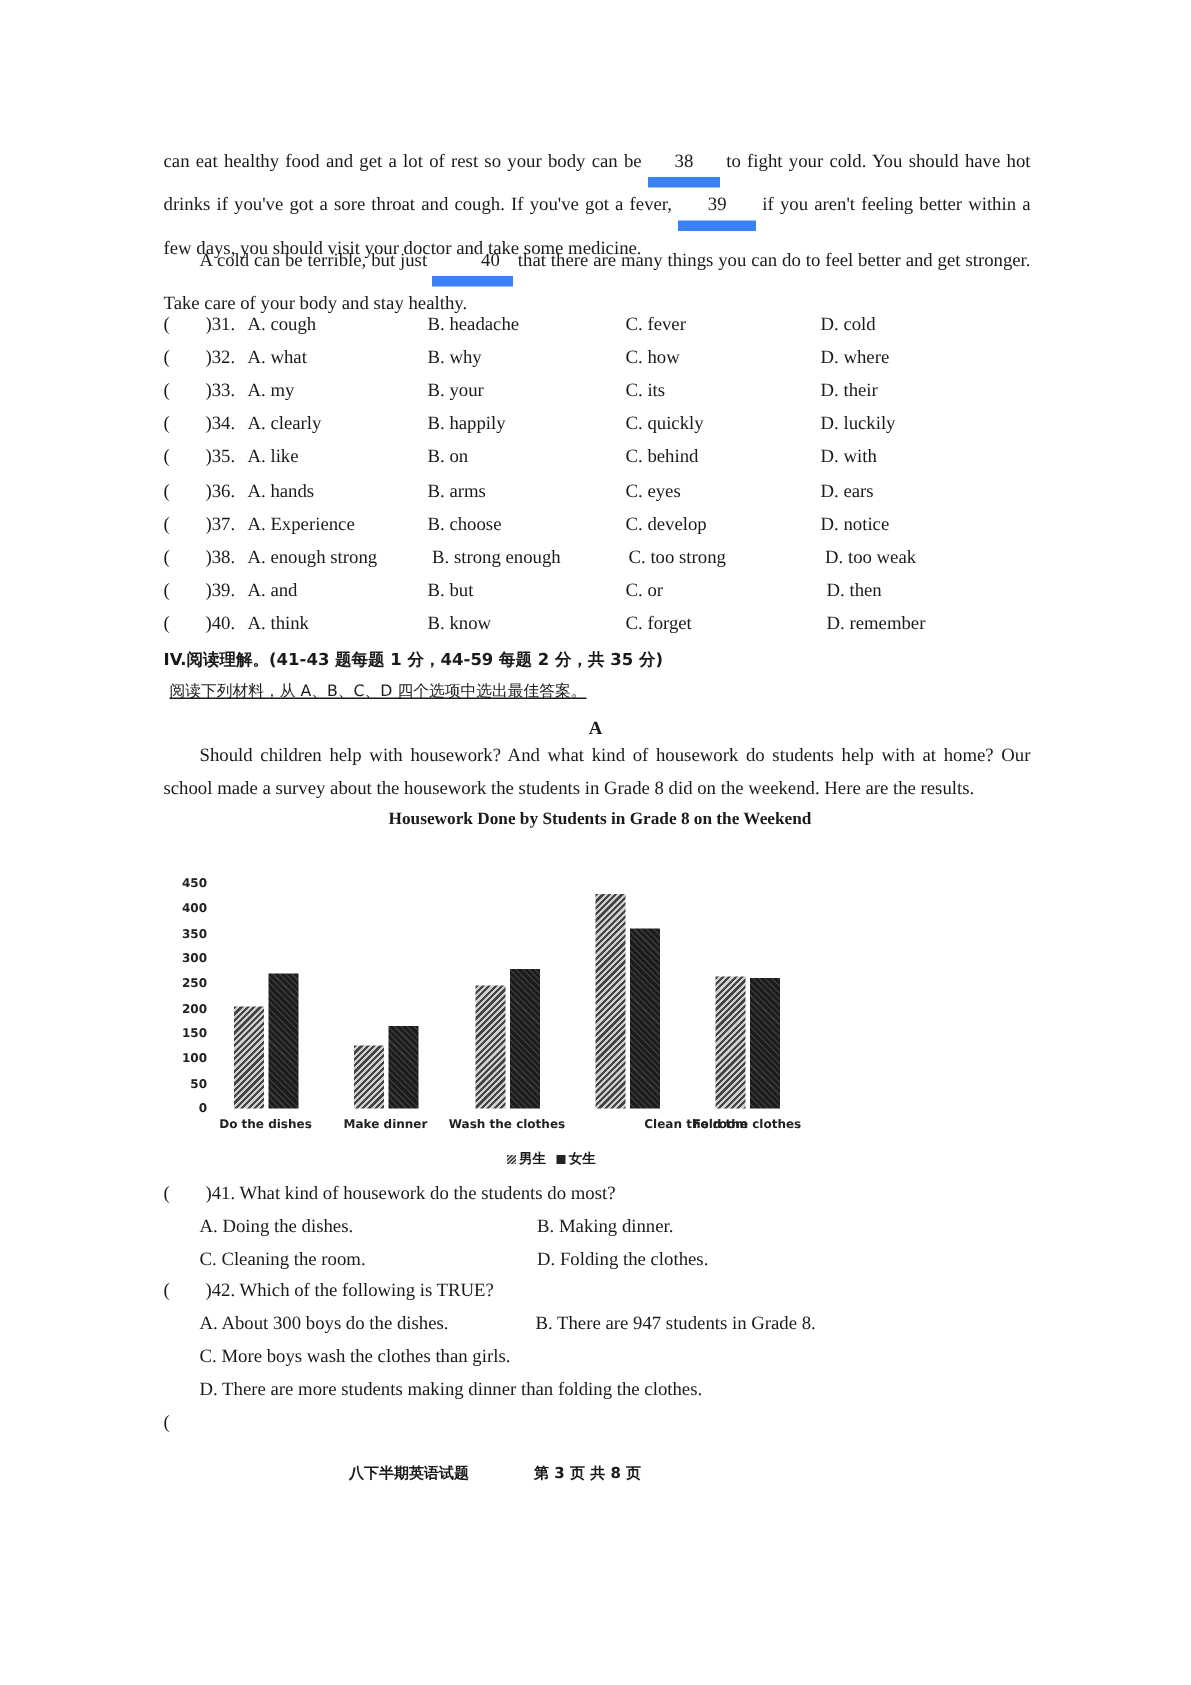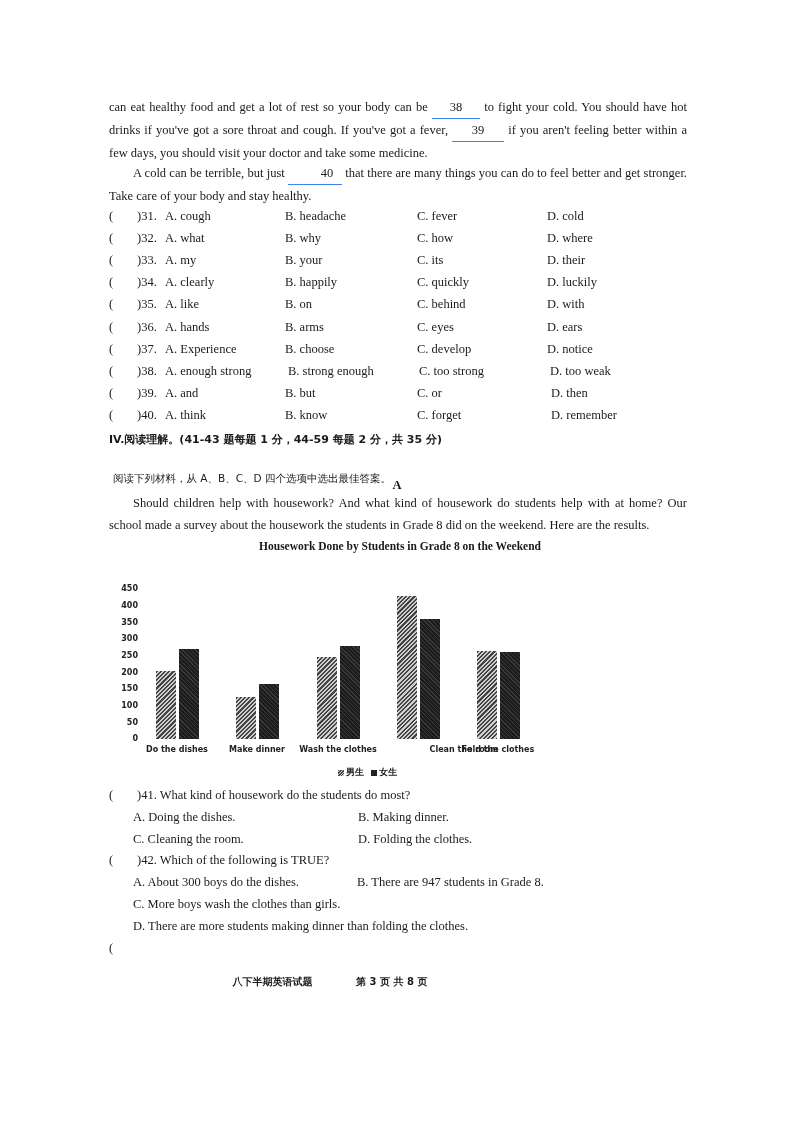--- a/index.html
+++ b/index.html
@@ -1,21 +1,21 @@
 <!DOCTYPE html>
 <html><head>
 <meta charset="utf-8">
 <style>
   html, body { margin: 0; padding: 0; background: #ffffff; }
   body { width: 794px; height: 1123px; position: relative; overflow: hidden;
          font-family: "Liberation Serif", "DejaVu Serif", serif; color: #1a1a1a; font-size: 12.5px; }
   .page { position: absolute; left: 0; top: 0; width: 794px; height: 1123px; }
   .para { position: absolute; left: 109px; width: 578px; line-height: 22px; text-align: justify; }
   .indent { text-indent: 24px; }
-  .blank { display: inline-block; border-bottom: 1px solid #3b82f6; text-align: center; padding: 0 2px; }
+  .blank { display: inline-block; border-bottom: 7px solid #3b82f6; text-align: center; padding: 0 2px; }
   .opt-row { position: absolute; left: 109px; height: 20px; width: 600px; }
   .opt-row span { position: absolute; top: 0; white-space: nowrap; }
   .paren { left: 0; }
   .qnum { left: 28px; }
   .optA { left: 56px; } .optB { left: 176px; } .optC { left: 308px; } .optD { left: 438px; }
   .section-head { position: absolute; left: 109px; font-weight: bold; font-size: 11px; font-family: "DejaVu Sans", sans-serif; }
   .instr { position: absolute; left: 113px; font-size: 10.5px; font-family: "DejaVu Sans", sans-serif; }
   .center-bold { position: absolute; left: 0; width: 794px; text-align: center; font-weight: bold; }
   .chart-title { position: absolute; left: 150px; width: 500px; text-align: center; font-weight: bold; font-size: 11.5px; }
   .chart { position: absolute; left: 108px; top: 580px; width: 440px; height: 200px; }
@@ -130,21 +130,21 @@
       <span class="paren">(</span>
       <span class="qnum">)40.</span>
       <span class="optA">A. think</span>
       <span class="optB">B. know</span>
       <span class="optC">C. forget</span>
       <span class="optD" style="left:442px;">D. remember</span>
     </div>
   </div>
 
   <div class="section-head" style="top:432px;">IV.阅读理解。(41-43 题每题 1 分，44-59 每题 2 分，共 35 分)</div>
-  <div class="instr" style="top:472px;">阅读下列材料，从 A、B、C、D 四个选项中选出最佳答案。</div>
+  <div class="instr" style="top:454px;text-decoration:underline;">阅读下列材料，从 A、B、C、D 四个选项中选出最佳答案。</div>
   <div class="center-bold" style="top:478px;">A</div>
   <div class="para indent" style="top:492px;">Should children help with housework? And what kind of housework do students help with at home? Our school made a survey about the housework the students in Grade 8 did on the weekend. Here are the results.</div>
 
   <div class="chart-title" style="top:540px;">Housework Done by Students in Grade 8 on the Weekend</div>
 
   <div class="chart">
     <div class="ytick" style="top:4px;">450</div>
     <div class="ytick" style="top:21px;">400</div>
     <div class="ytick" style="top:38px;">350</div>
     <div class="ytick" style="top:54px;">300</div>

